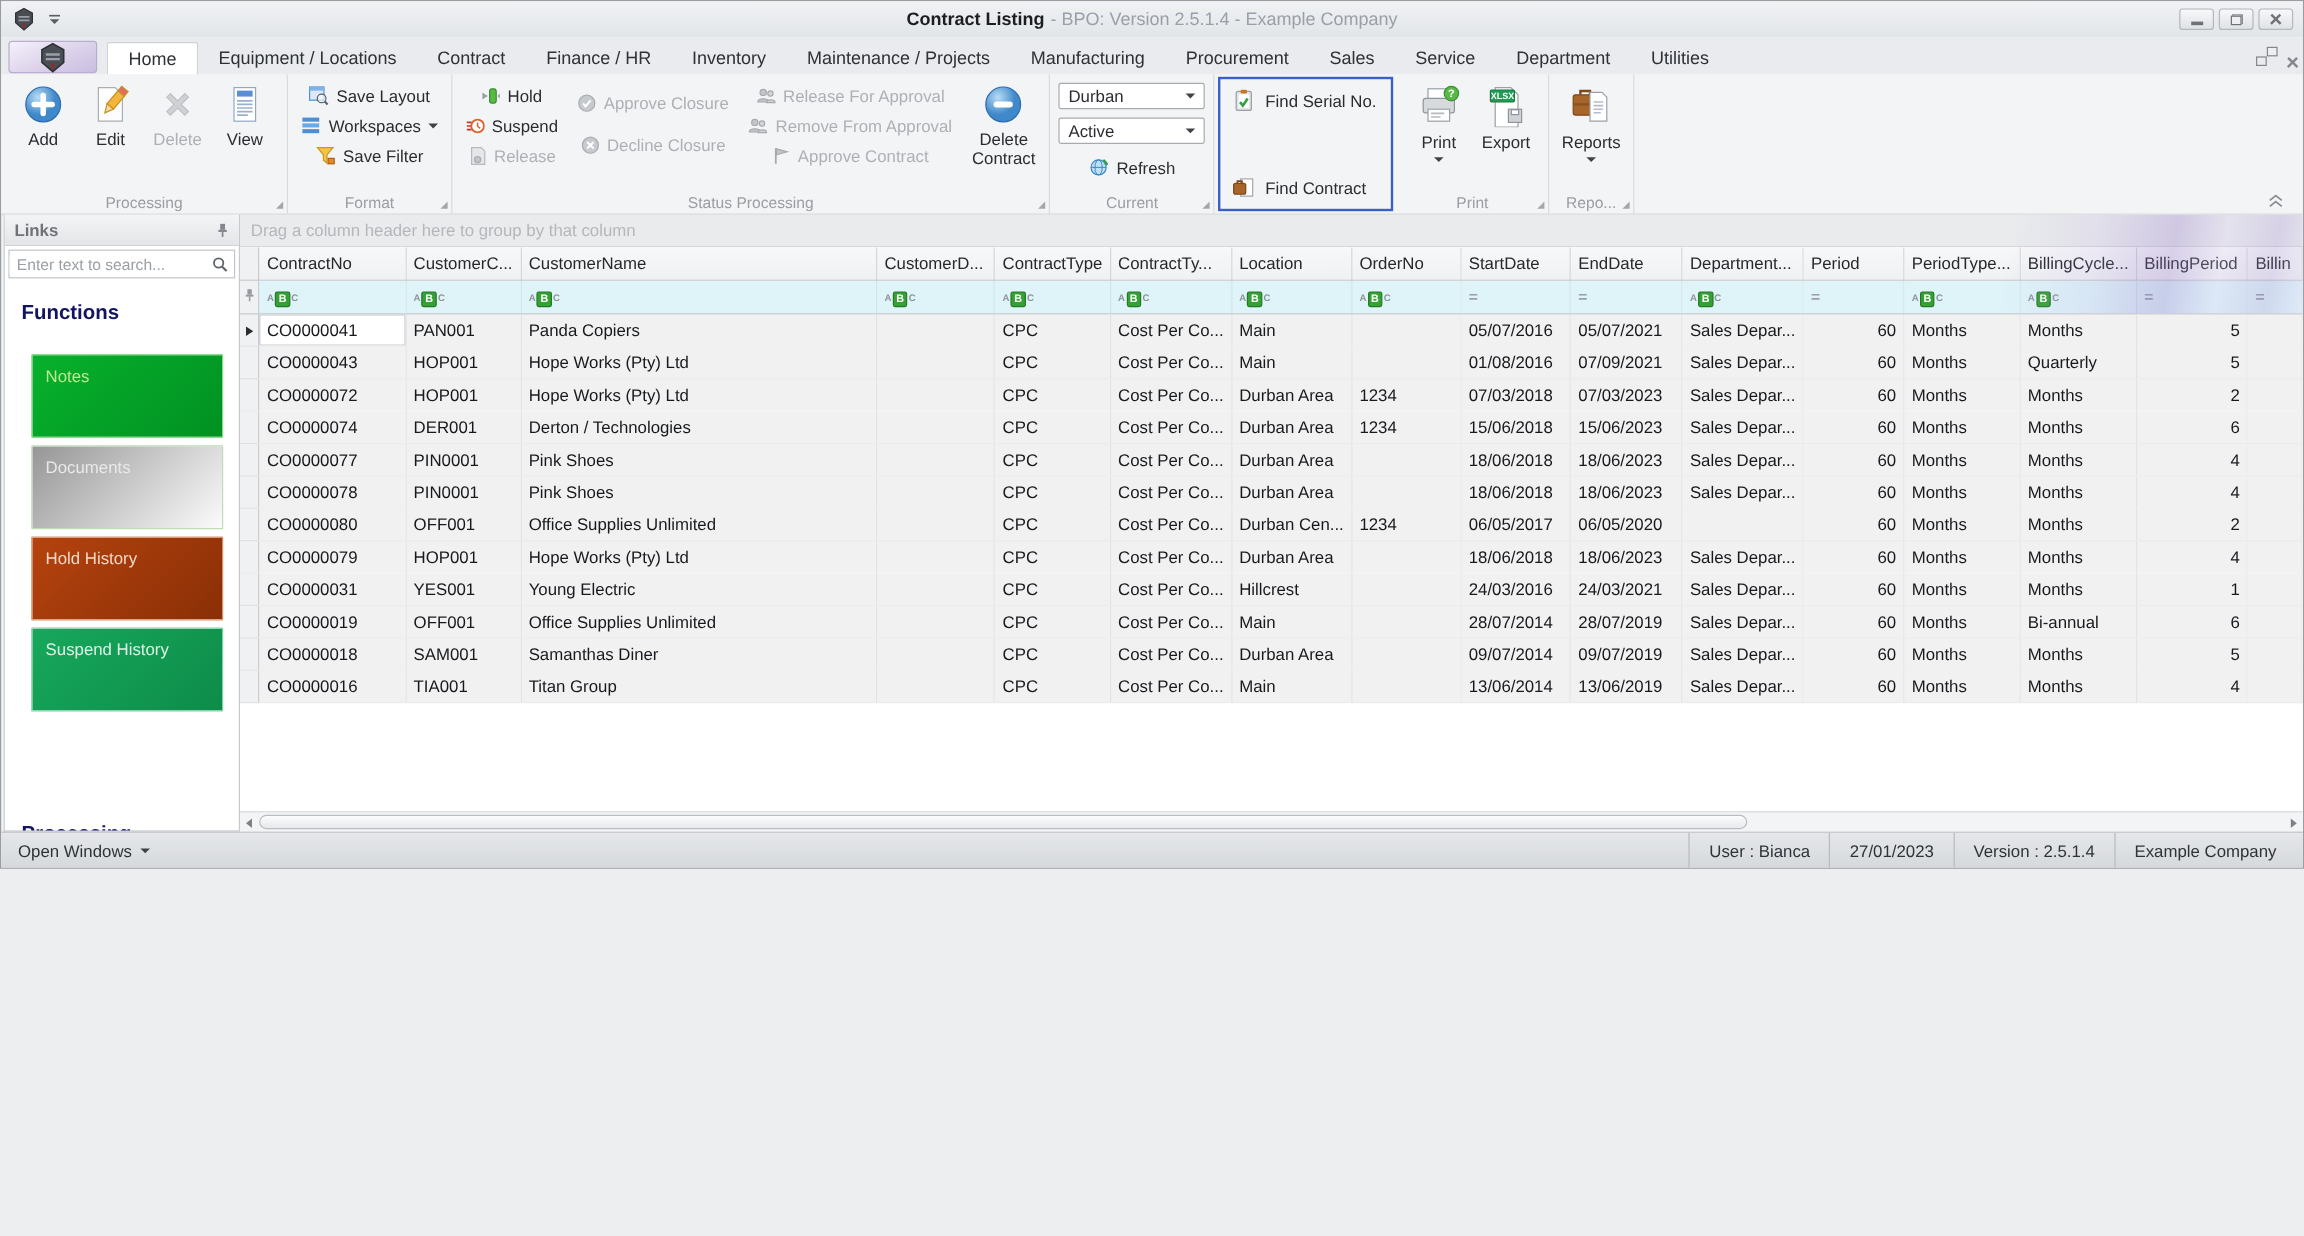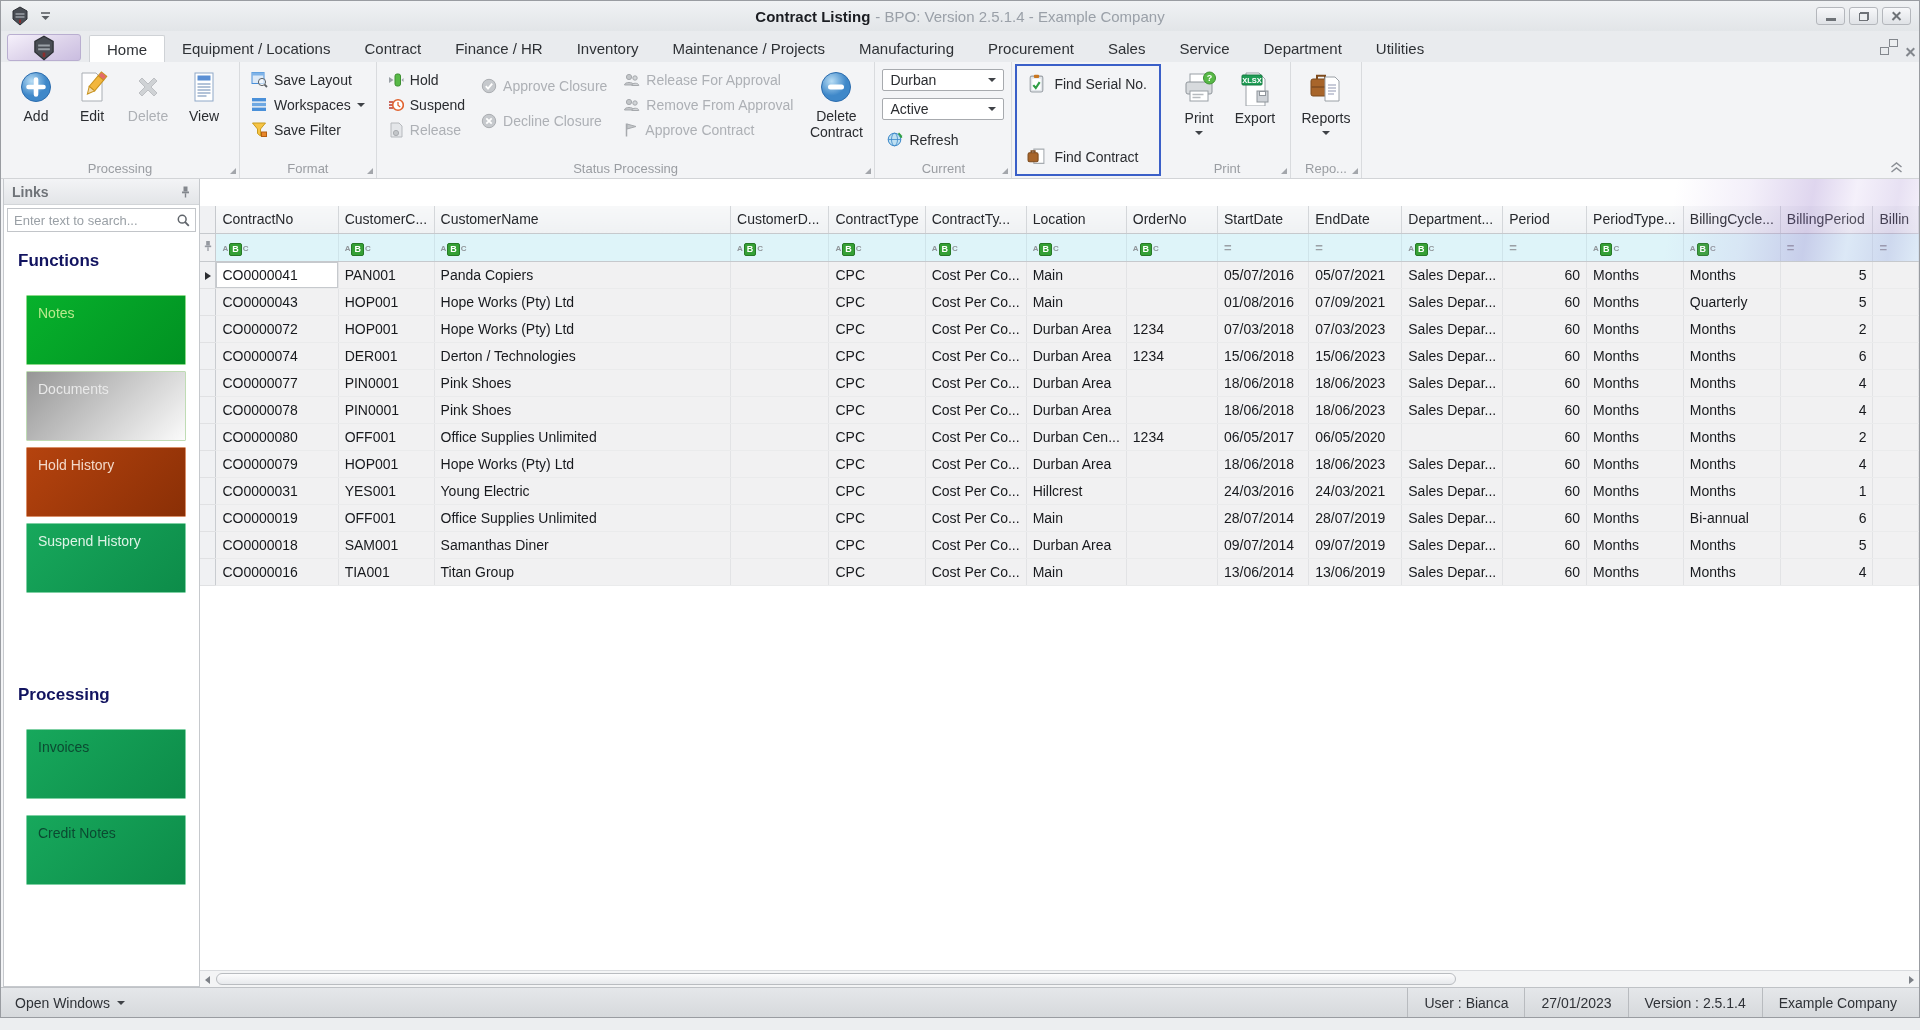--- a/index.html
+++ b/index.html
@@ -1,18 +1,18 @@
 <!DOCTYPE html>
 <html><head>
 <meta charset="utf-8">
 <style>
   * { margin:0; padding:0; box-sizing:border-box; }
   html,body { width:1920px; height:1030px; }
   body { font-family:"Liberation Sans","DejaVu Sans",sans-serif; font-size:14px; color:#2a2c30; background:#eceef0; overflow:hidden; -webkit-user-select:none; user-select:none; }
-  #app { position:relative; width:1920px; height:1018px; background:#f3f4f6; box-shadow:inset 0 0 0 1px #999ca1; overflow:hidden; }
+  #app { position:relative; width:1920px; height:724px; background:#f3f4f6; box-shadow:inset 0 0 0 1px #999ca1; overflow:hidden; }
 
   
   #titlebar { position:absolute; top:1px; left:1px; right:1px; height:30px; background:linear-gradient(#f0f2f4,#e2e5e8); display:flex; align-items:center; }
   .tb-left { display:flex; align-items:center; gap:10px; padding-left:9px; width:220px; }
   .qat-arrow { display:inline-flex; }
   .tb-title { position:absolute; left:0; right:0; text-align:center; font-size:15px; pointer-events:none; }
   .tb-title b { color:#1b1d22; }
   .tb-title .sub { color:#9aa0a8; margin-left:5px; }
   .tb-controls { margin-left:auto; display:flex; gap:4px; padding-right:8px; z-index:2; }
   .wbtn { width:29px; height:18px; border:1px solid #b4b7bc; border-radius:3px; background:linear-gradient(#f7f8fa,#dfe2e6); display:inline-flex; align-items:center; justify-content:center; color:#6e7277; cursor:default; }
@@ -39,21 +39,21 @@
   .rg-label { position:absolute; left:0; right:0; bottom:2px; text-align:center; font-size:13px; color:#9a9da2; white-space:nowrap; overflow:hidden; }
   .rg-body { display:flex; height:100%; }
   .bigbtn { display:flex; flex-direction:column; align-items:center; justify-content:flex-start; width:56px; padding-top:3px; gap:4px; text-align:center; border-radius:3px; cursor:default; }
   .bigbtn .blabel { font-size:14px; line-height:1.15; color:#2a2c30; }
   .bigbtn.disabled .blabel { color:#adb0b5; }
   .bigbtn.disabled svg { opacity:.8; }
   .smallbtn { display:flex; align-items:center; gap:6px; height:25px; padding:0 4px; font-size:14px; color:#2a2c30; white-space:nowrap; cursor:default; }
   .smallbtn.disabled { color:#adb0b5; }
   .dd { display:inline-block; width:0; height:0; border-left:4px solid transparent; border-right:4px solid transparent; border-top:4px solid #3f4247; }
   .bigbtn .dd { margin-top:1px; }
-  .vstack { display:flex; flex-direction:column; justify-content:flex-start; }
+  .vstack { display:flex; flex-direction:column; justify-content:flex-start;align-items:center; }
   .rg-status .rg-body { gap:8px; }
   .combo { width:122px; height:22px; background:#fff; border:1px solid #a7aaae; border-radius:2px; display:flex; align-items:center; justify-content:space-between; padding:0 7px; margin-bottom:7px; font-size:14px; }
   .findgrp { border:2px solid #3a5fc8 !important; margin:2px 3px; padding:8px 12px 8px 10px; }
   .findgrp .rg-body { flex-direction:column; justify-content:space-between; gap:12px; }
   .findrow { display:flex; align-items:center; gap:8px; font-size:14px; white-space:nowrap; }
   .ribbon-collapse { position:absolute; right:16px; bottom:5px; }
 
   
   #sidebar { position:absolute; top:179px; left:3px; width:197px; bottom:31px; background:#fff; border:1px solid #c6c9cd; border-top:none; display:flex; flex-direction:column; }
   .sb-caption { height:26px; background:linear-gradient(#f3f4f6,#e3e5e8); border-bottom:1px solid #d2d5d8; display:flex; align-items:center; justify-content:space-between; padding:0 8px; color:#6f7378; font-weight:bold; font-size:14px; }
@@ -512,20 +512,23 @@
       <div class="sb-heading second">Processing</div>
       <div class="btns-p">
 
       <div class="linkbtn lk-emerald2"><span>Invoices</span></div>
           <div class="linkbtn lk-emerald2"><span>Credit Notes</span></div>
         </div>
     </div>
   </div>
 
   <div id="grid">
+    <div class="groupbar">
+      <span>Drag a column header here to group by that column</span>
+    </div>
     <div class="deco"></div>
     <div class="gridtable-wrap">
       <table id="gtable">
           <colgroup>
             <col style="width: 17px;">
             <col style="width: 129px;">
             <col style="width: 96px;">
             <col style="width: 322px;">
             <col style="width: 99px;">
             <col style="width: 93px;">

